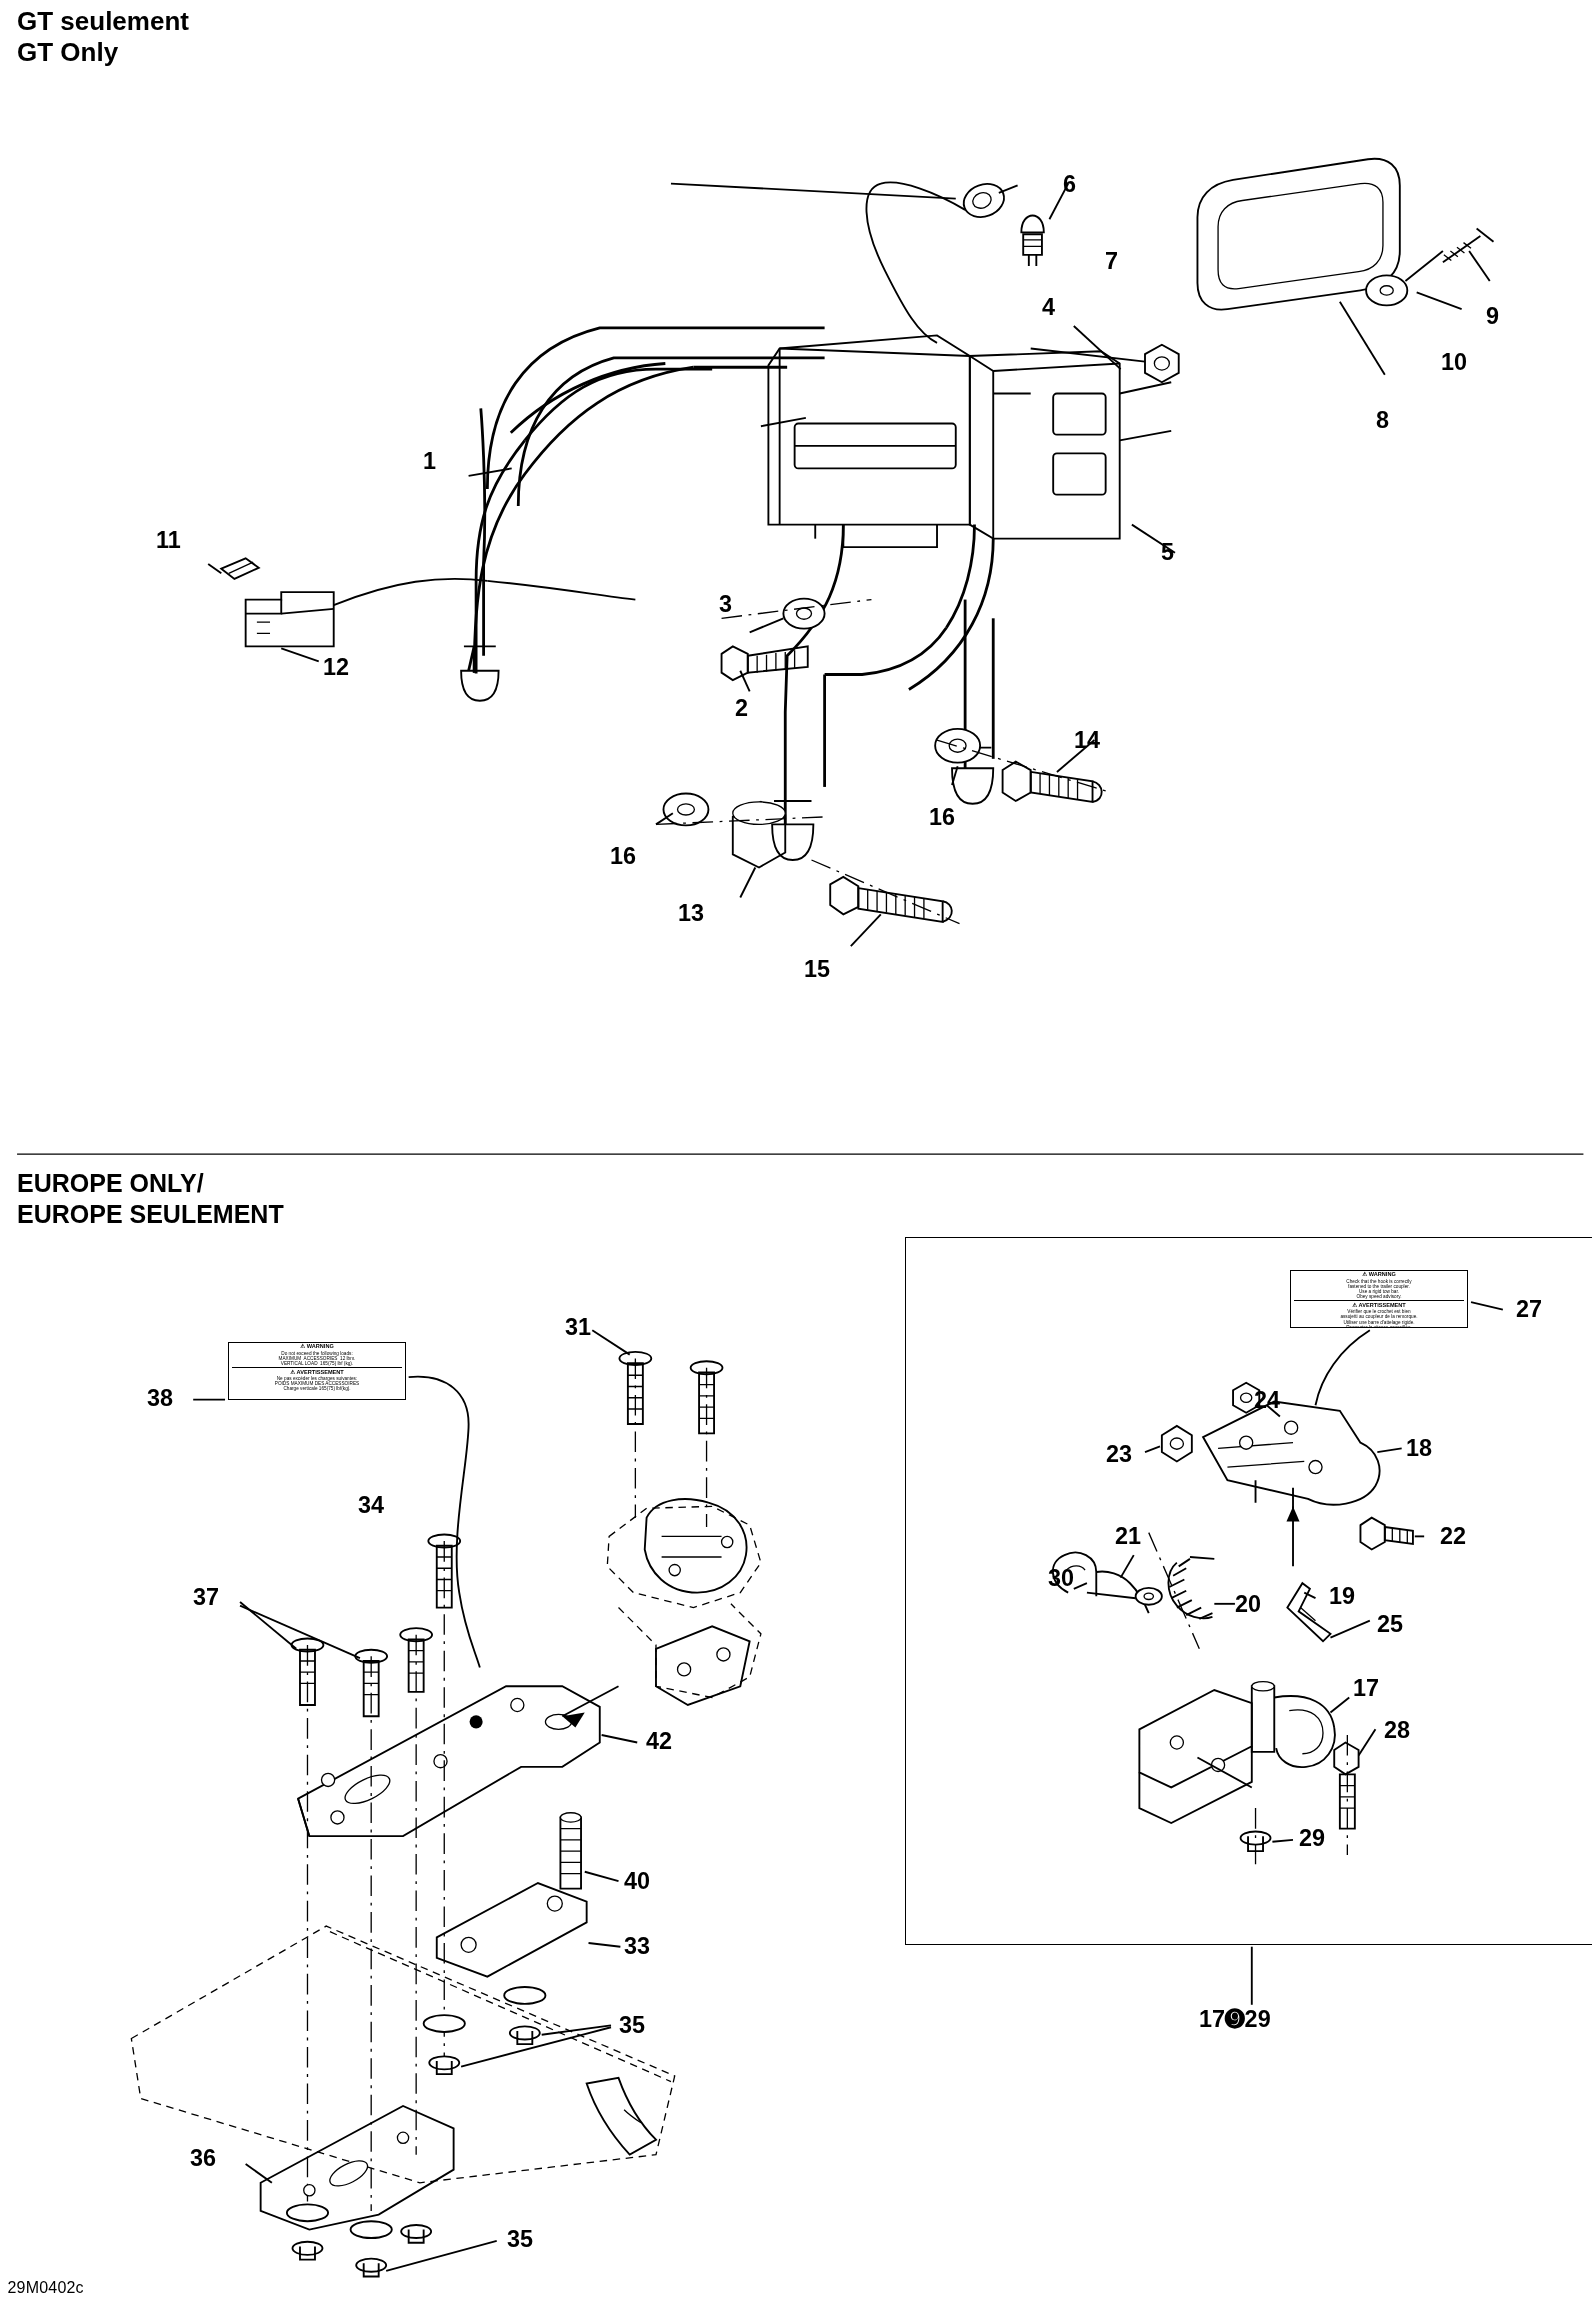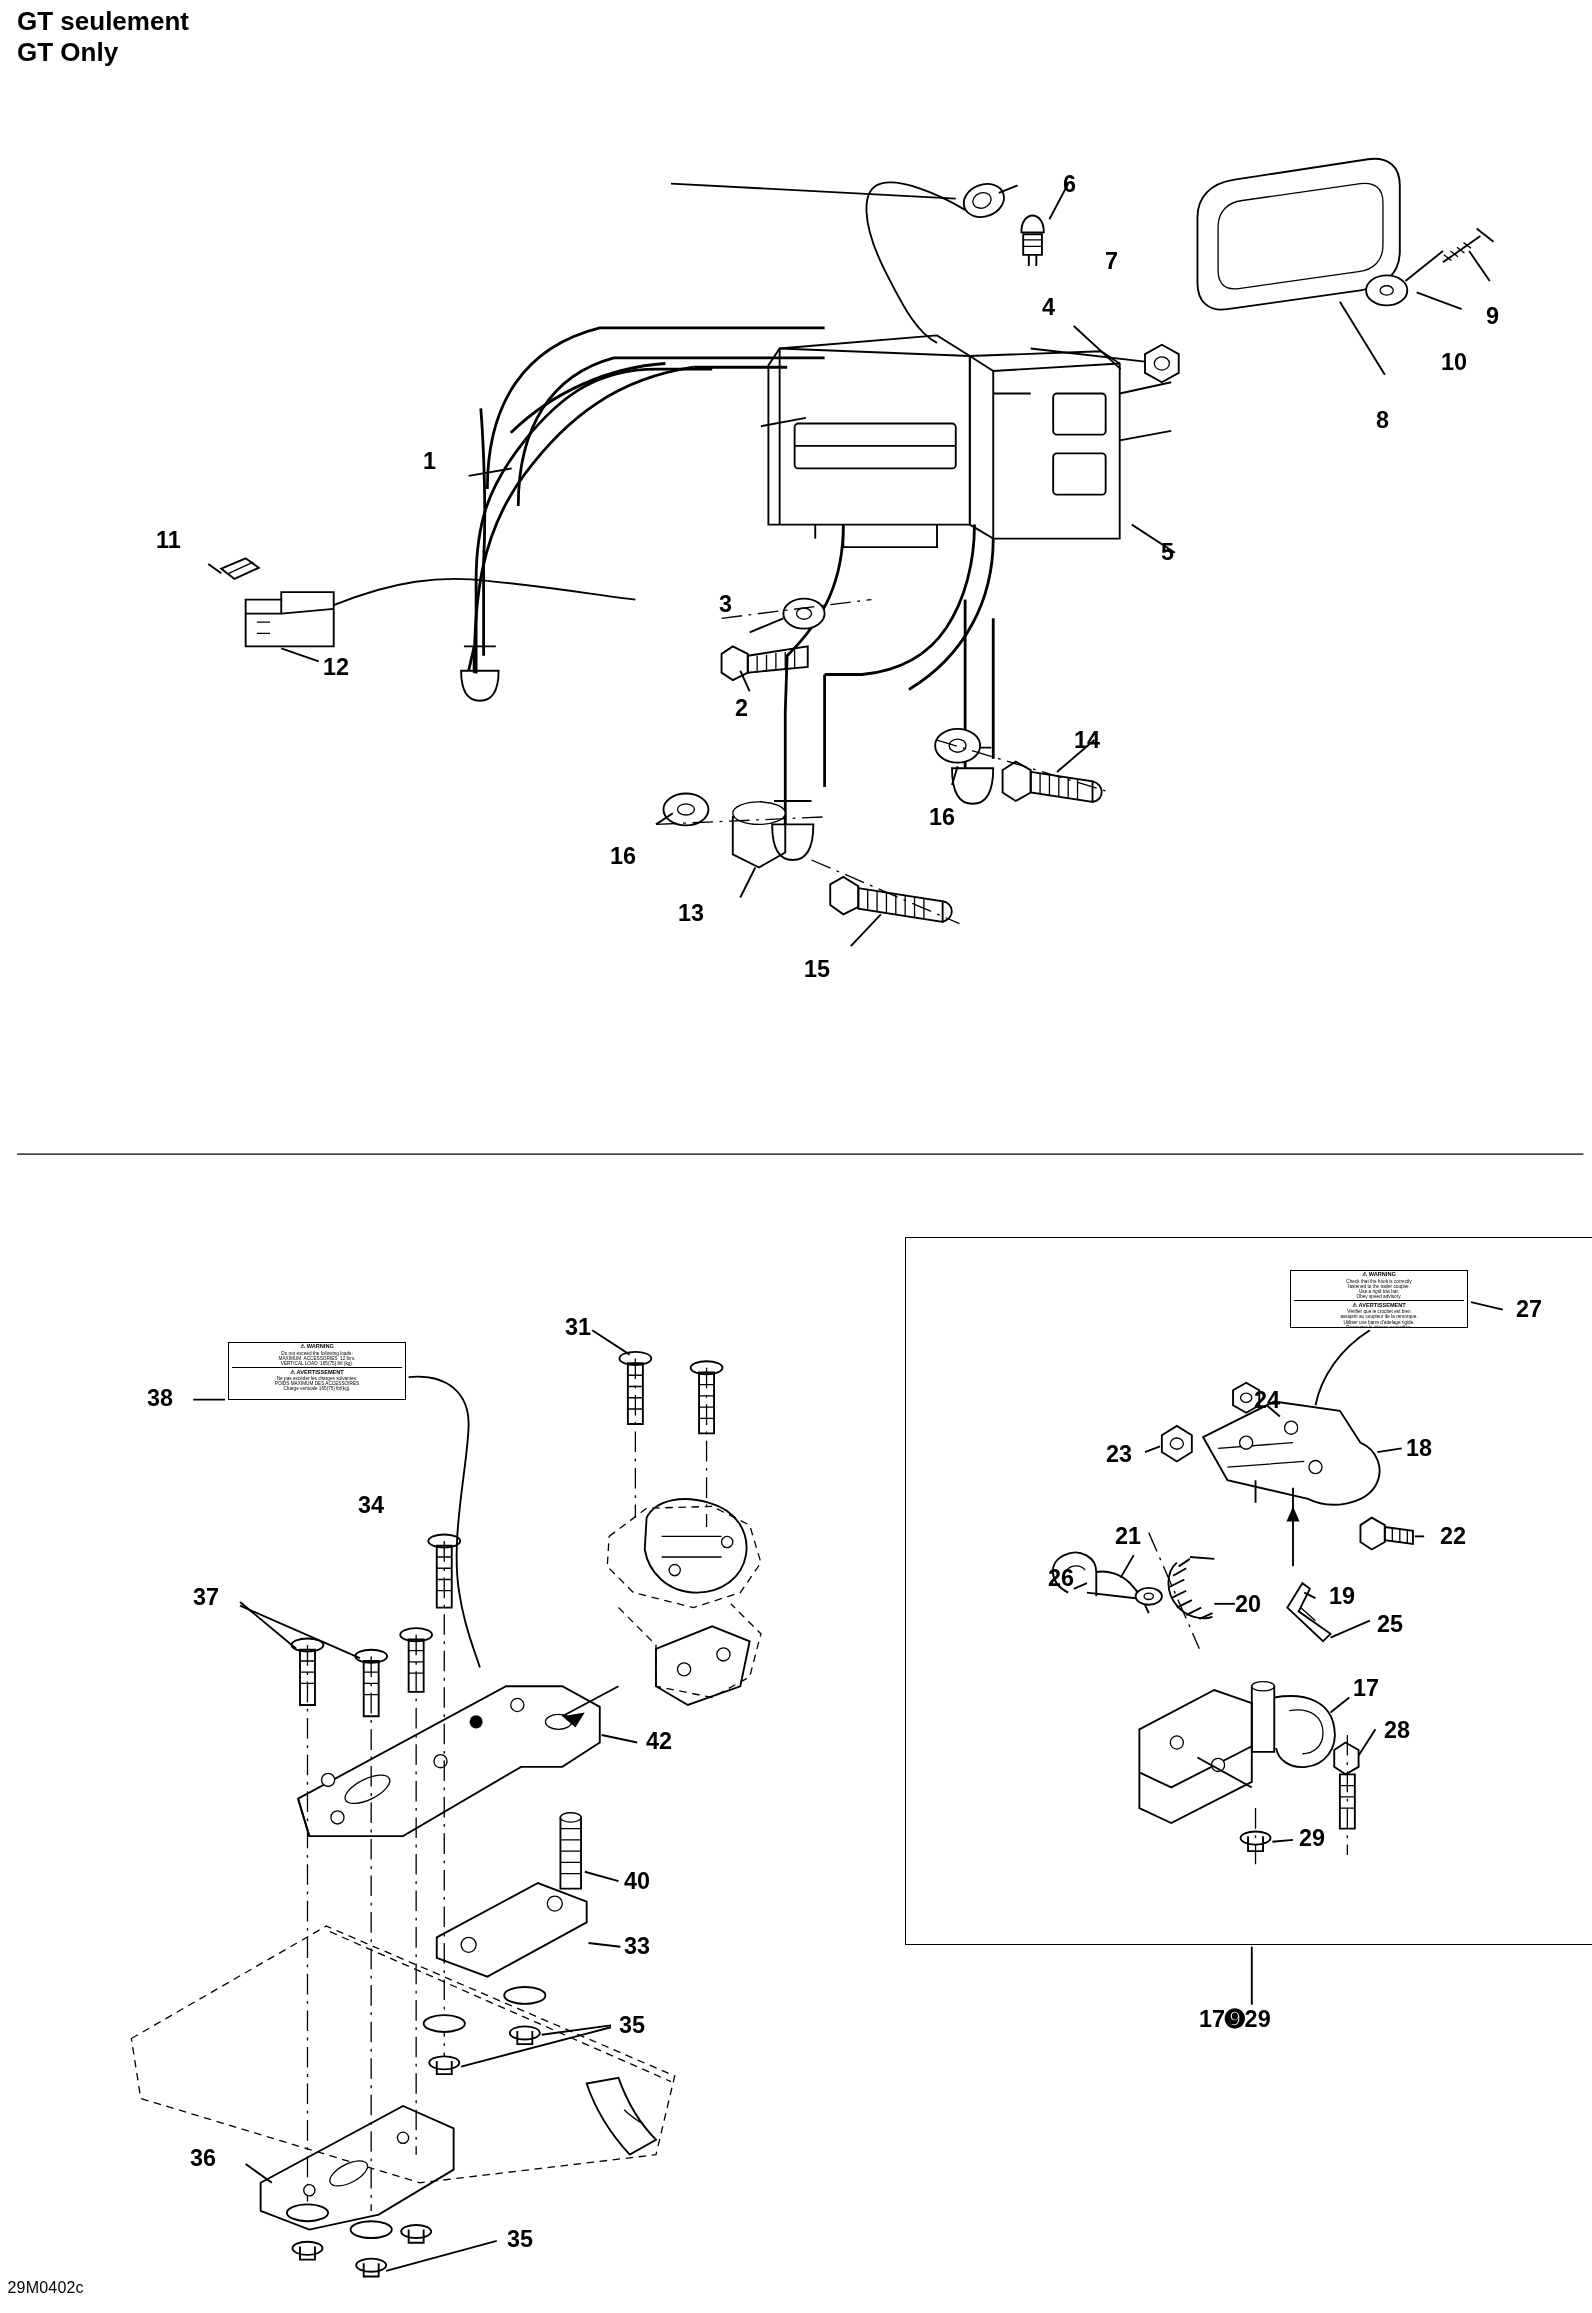--- a/index.html
+++ b/index.html
@@ -104,20 +104,22 @@
     box-sizing: border-box;
   }
 </style>
 </head>
 <body>
 
 <div id="sheet">
 
   <div class="hdr" id="title-gt">GT seulement
 GT Only</div>
+  <div class="hdr" id="title-europe">EUROPE ONLY/
+EUROPE SEULEMENT</div>
 
   <svg class="art" viewBox="0 0 1700 2469" xmlns="http://www.w3.org/2000/svg">
     <defs>
       <style>
         .ln  { fill:none; stroke:#000; stroke-width:2; }
         .ln3 { fill:none; stroke:#000; stroke-width:3; }
         .thin{ fill:none; stroke:#000; stroke-width:1.4; }
         .lead{ fill:none; stroke:#000; stroke-width:2; }
         .dash{ fill:none; stroke:#000; stroke-width:1.4; stroke-dasharray:22 7 3 7; }
         .dot { fill:none; stroke:#000; stroke-width:1.4; stroke-dasharray:8 6; }
@@ -503,21 +505,21 @@
 
   <div class="callout" style="left:1353px; top:1677px;">17</div>
   <div class="callout" style="left:1406px; top:1437px;">18</div>
   <div class="callout" style="left:1329px; top:1585px;">19</div>
   <div class="callout" style="left:1235px; top:1593px;">20</div>
   <div class="callout" style="left:1115px; top:1525px;">21</div>
   <div class="callout" style="left:1428px; top:1525px;margin-left:12px;">22</div>
   <div class="callout" style="left:1106px; top:1443px;">23</div>
   <div class="callout" style="left:1254px; top:1389px;">24</div>
   <div class="callout" style="left:1377px; top:1613px;">25</div>
-  <div class="callout" style="left:1048px; top:1567px;">26</div>
+  <div class="callout" style="left:1048px; top:1567px;">30</div>
   <div class="callout" style="left:1516px; top:1298px;">27</div>
   <div class="callout" style="left:1384px; top:1719px;">28</div>
   <div class="callout" style="left:1299px; top:1827px;">29</div>
   <div class="callout" style="left:624px;  top:1870px;">40</div>
   <div class="callout" style="left:565px;  top:1316px;">31</div>
   <div class="callout" style="left:646px;  top:1730px;">42</div>
   <div class="callout" style="left:624px;  top:1935px;text-align:right;">33</div>
   <div class="callout" style="left:358px;  top:1494px;">34</div>
   <div class="callout" style="left:619px;  top:2014px;">35</div>
   <div class="callout" style="left:507px;  top:2228px;">35</div>

